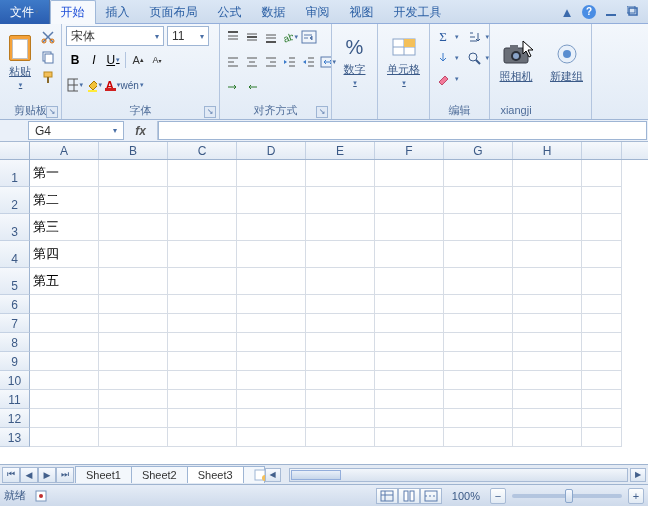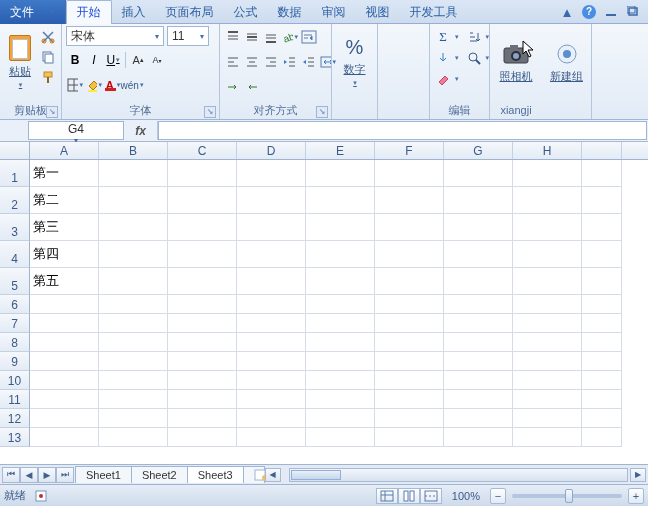--- a/index.html
+++ b/index.html
@@ -29,21 +29,20 @@
     color: #2b5fa4;
     cursor: default;
     height: 24px;
     display: flex;
     align-items: center;
   }
   .tab.file {
     background: linear-gradient(#3e7ac8, #2a5db0);
     color: #fff;
     border-right: 1px solid #4a6fa6;
-    gap: 16px;
   }
   .tab.active {
     background: #f6f9fd;
     color: #1d4ed8;
     border-top: 1px solid #9fb8d9;
     border-left: 1px solid #9fb8d9;
     border-right: 1px solid #9fb8d9;
     border-radius: 2px 2px 0 0;
   }
   .tabs-spacer { flex: 1; }
@@ -102,21 +101,20 @@
   .clip-icon .board{position:absolute; left:4px; top:4px; width:22px; height:26px; background:#f4a23a; border:1px solid #bb7a1f; border-radius:2px;}
   .clip-icon .paper{position:absolute; left:7px; top:8px; width:16px; height:20px; background:#fff; border:1px solid #c0c0c0;}
   
   .name-formula {
     display:flex; height:22px; border-bottom:1px solid #a6b9d3; background:#eaf0f9;
   }
   .name-box {
     width: 96px; background:#fff; border:1px solid #9eb5d4; margin:1px 0 1px 28px;
     display:flex; align-items:center; padding:0 6px; font-size:12px; color:#333;
     justify-content:space-between;
-    flex-direction:column;
   }
   .fx-btn { width:34px; display:flex; align-items:center; justify-content:center; font-style:italic; font-weight:bold; color:#555; border-right:1px solid #b9c8dd; margin:1px 0;}
   .formula-input { flex:1; background:#fff; border:1px solid #9eb5d4; margin:1px 1px 1px 0;}
   
   .grid-wrap { flex:1; display:flex; flex-direction:column; overflow:hidden;}
   .col-headers { display:flex; height:18px; background:linear-gradient(#f5f8fc,#e3ebf5); border-bottom:1px solid #9fb4d0;}
   .corner { width:30px; border-right:1px solid #9fb4d0; background:linear-gradient(#f5f8fc,#e3ebf5);}
   .col-h { width:69px; text-align:center; font-size:12px; color:#3c5a86; border-right:1px solid #c4d1e3; line-height:18px;}
   .grid-body { flex:1; overflow:hidden; position:relative;}
   .row { display:flex; height:19px;}
@@ -393,20 +391,33 @@
             <span style="font-size:20px;color:#3b5a88">%</span>
           </div>
         <div class="lbl"><span>数字</span><br><span class="drop-tri">▾</span></div>
       </div>
     </div>
     <div class="group-label"></div>
   </div>
 
 
   <div class="group" style="width:52px">
+    <div class="group-body">
+      <div class="big-btn" style="width:48px">
+        <div class="icon24">
+            <svg width="26" height="24">
+              <rect x="2" y="4" width="22" height="16" fill="#fff" stroke="#8aa4c8"></rect>
+              <line x1="2" y1="12" x2="24" y2="12" stroke="#8aa4c8"></line>
+              <line x1="13" y1="4" x2="13" y2="20" stroke="#8aa4c8"></line>
+              <rect x="13" y="4" width="11" height="8" fill="#f4c05a"></rect>
+            </svg>
+          </div>
+        <div class="lbl"><span>单元格</span><br><span class="drop-tri">▾</span></div>
+      </div>
+    </div>
     <div class="group-label"></div>
   </div>
 
   <div class="group" style="width:60px">
     <div class="group-body vstack" style="gap:3px;padding-top:2px">
       <div class="hstack">
           <div class="icon16">
             <span style="font-family:serif;font-size:13px;color:#2a5aa0">Σ</span>
           </div>
           <span class="drop-tri">▾</span>

